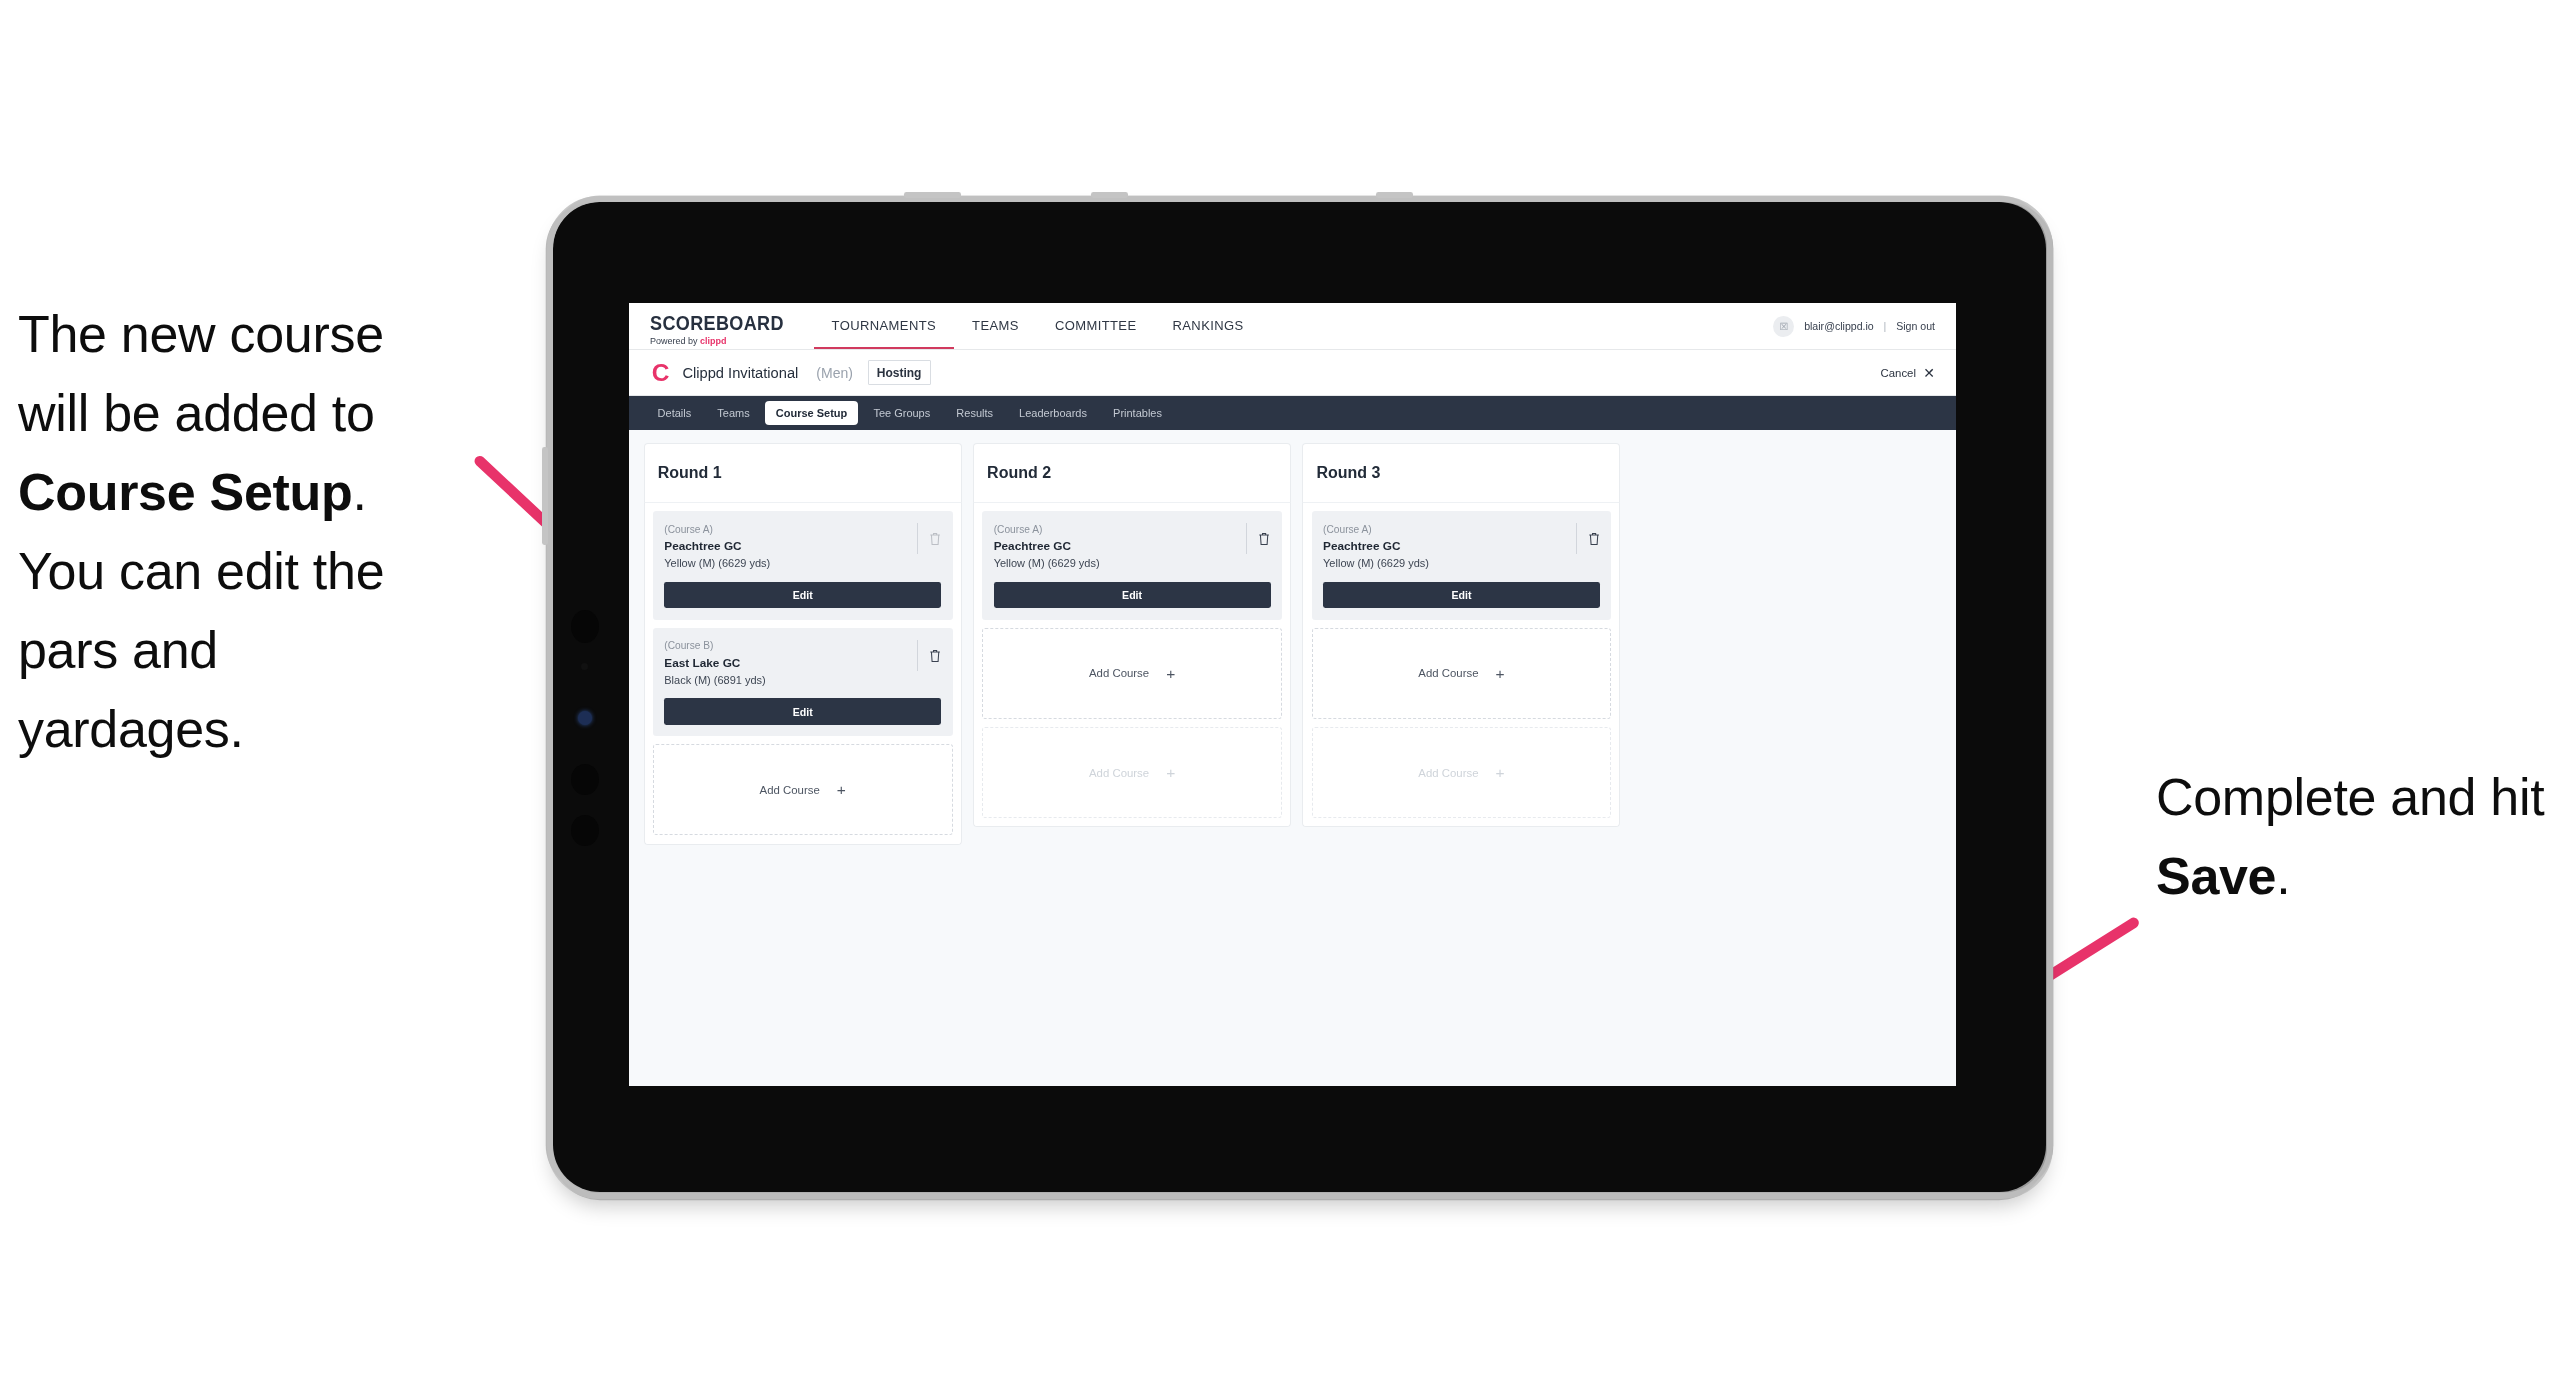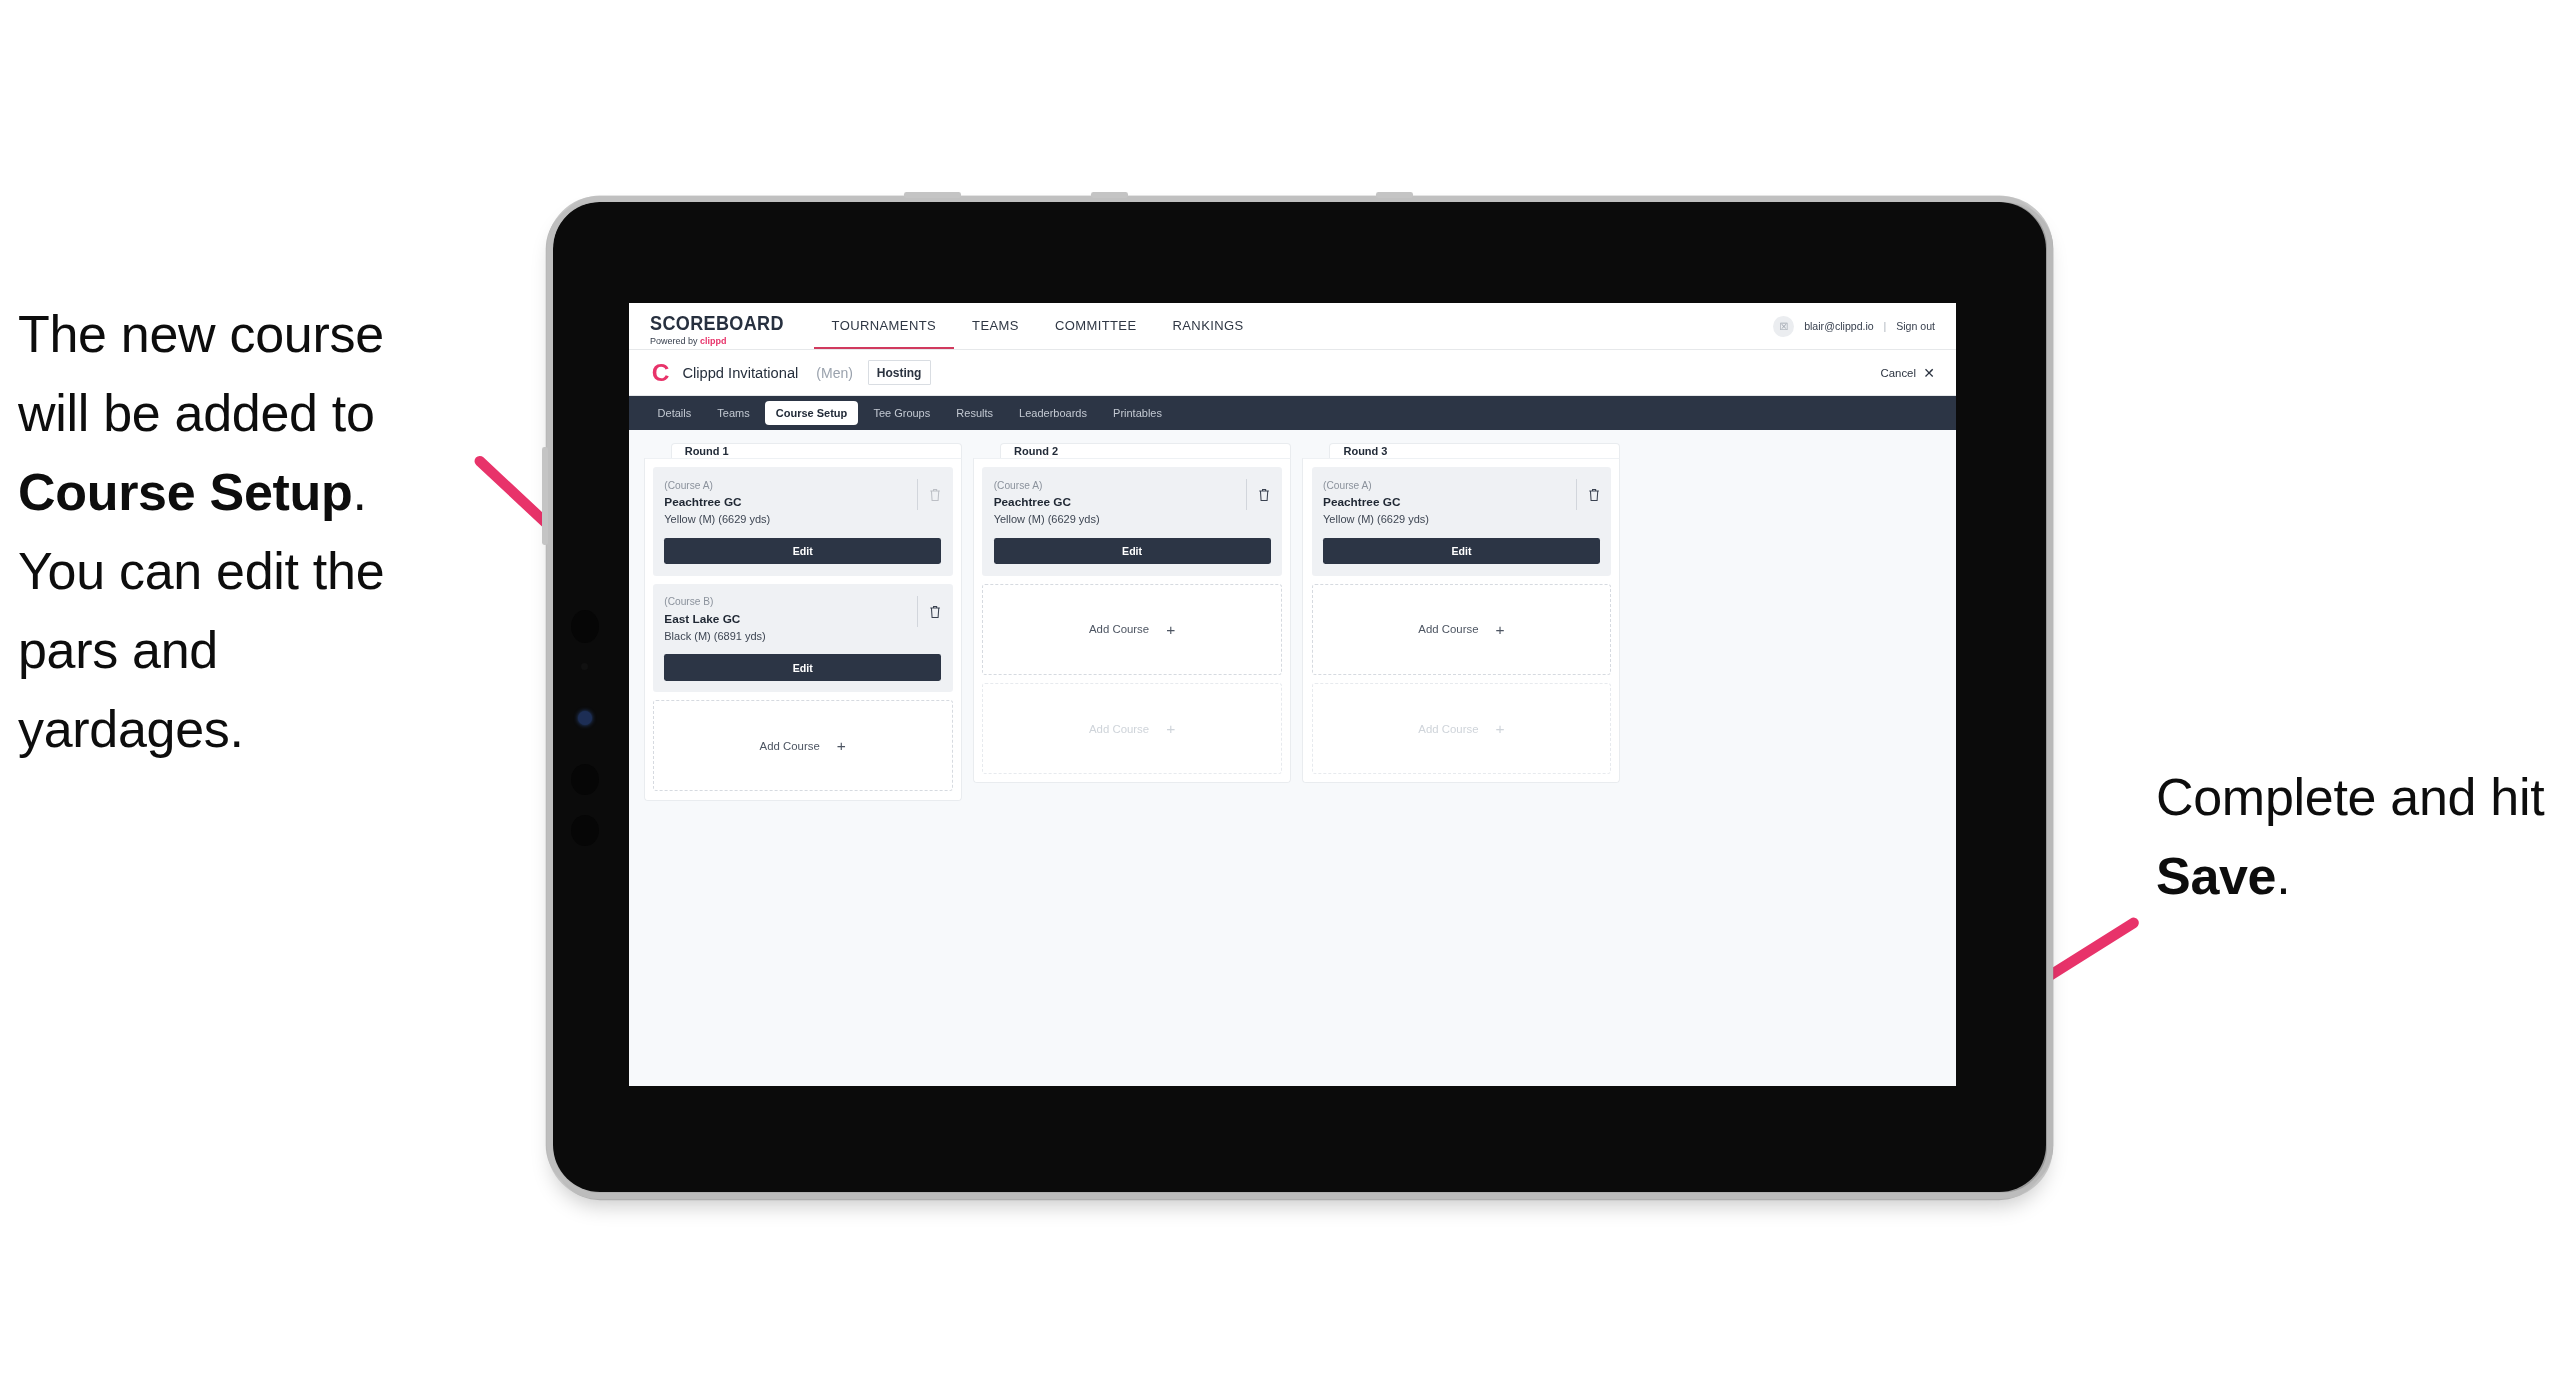--- a/index.html
+++ b/index.html
@@ -143,21 +143,21 @@
     border-radius: 4.1px; cursor: pointer; white-space: nowrap;
   }
   .sectab.active { background: #fff; color: #222b38; font-weight: 600; }
 
   
   #content { padding: 13px 14.7px; display: flex; gap: 11.4px; }
   .round-col { width: 318px; display: flex; flex-direction: column; gap: 0; }
   .round-head {
     background: #fff; border: 0.8px solid #e9ecef; border-bottom: none;
     border-radius: 4.1px 4.1px 0 0;
-    padding: 1px 13px; font-size: 11px; font-weight: 600; color: #222b38; margin-left: 27px;
+    padding: 20px 13px; font-size: 16px; font-weight: 600; color: #222b38;
   }
   .round-body {
     background: #fff; border: 0.8px solid #e9ecef; border-top: 0.8px solid #eef1f4;
     border-radius: 0 0 4.1px 4.1px;
     padding: 8.2px; display: flex; flex-direction: column; gap: 8.2px;
   }
   .course-card {
     background: #eff1f4; border-radius: 3.3px; padding: 10.6px 11.4px 11.4px;
   }
   .cc-top { display: flex; align-items: flex-start; gap: 12px; }

